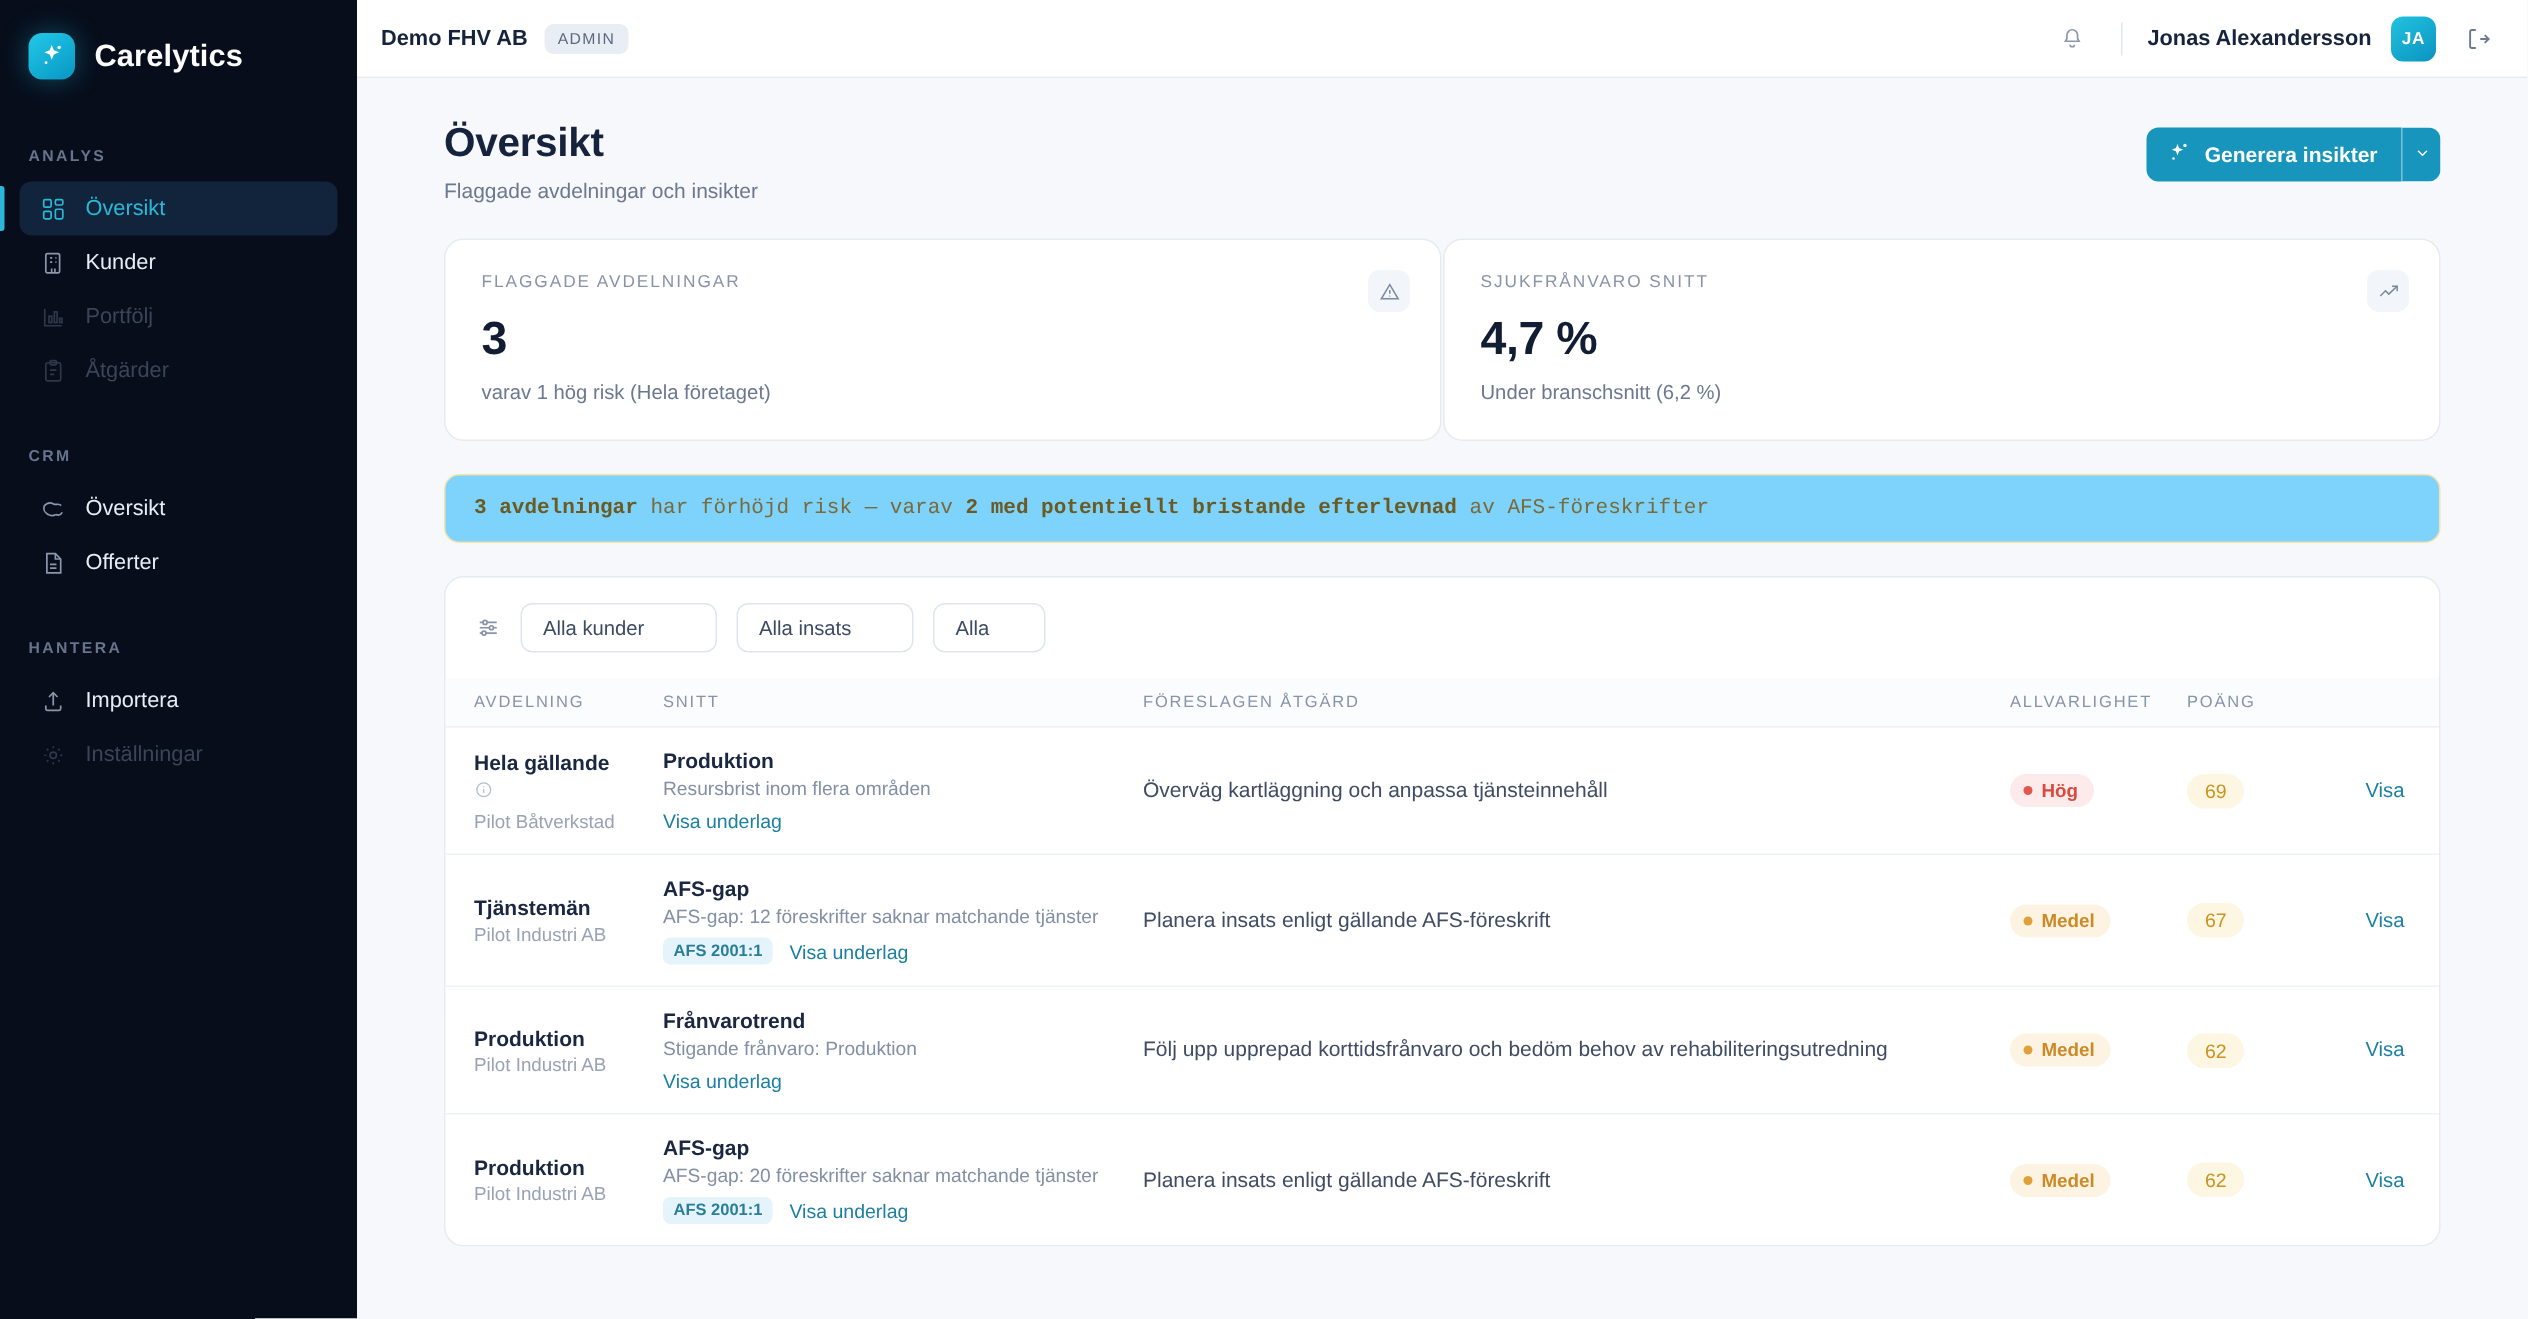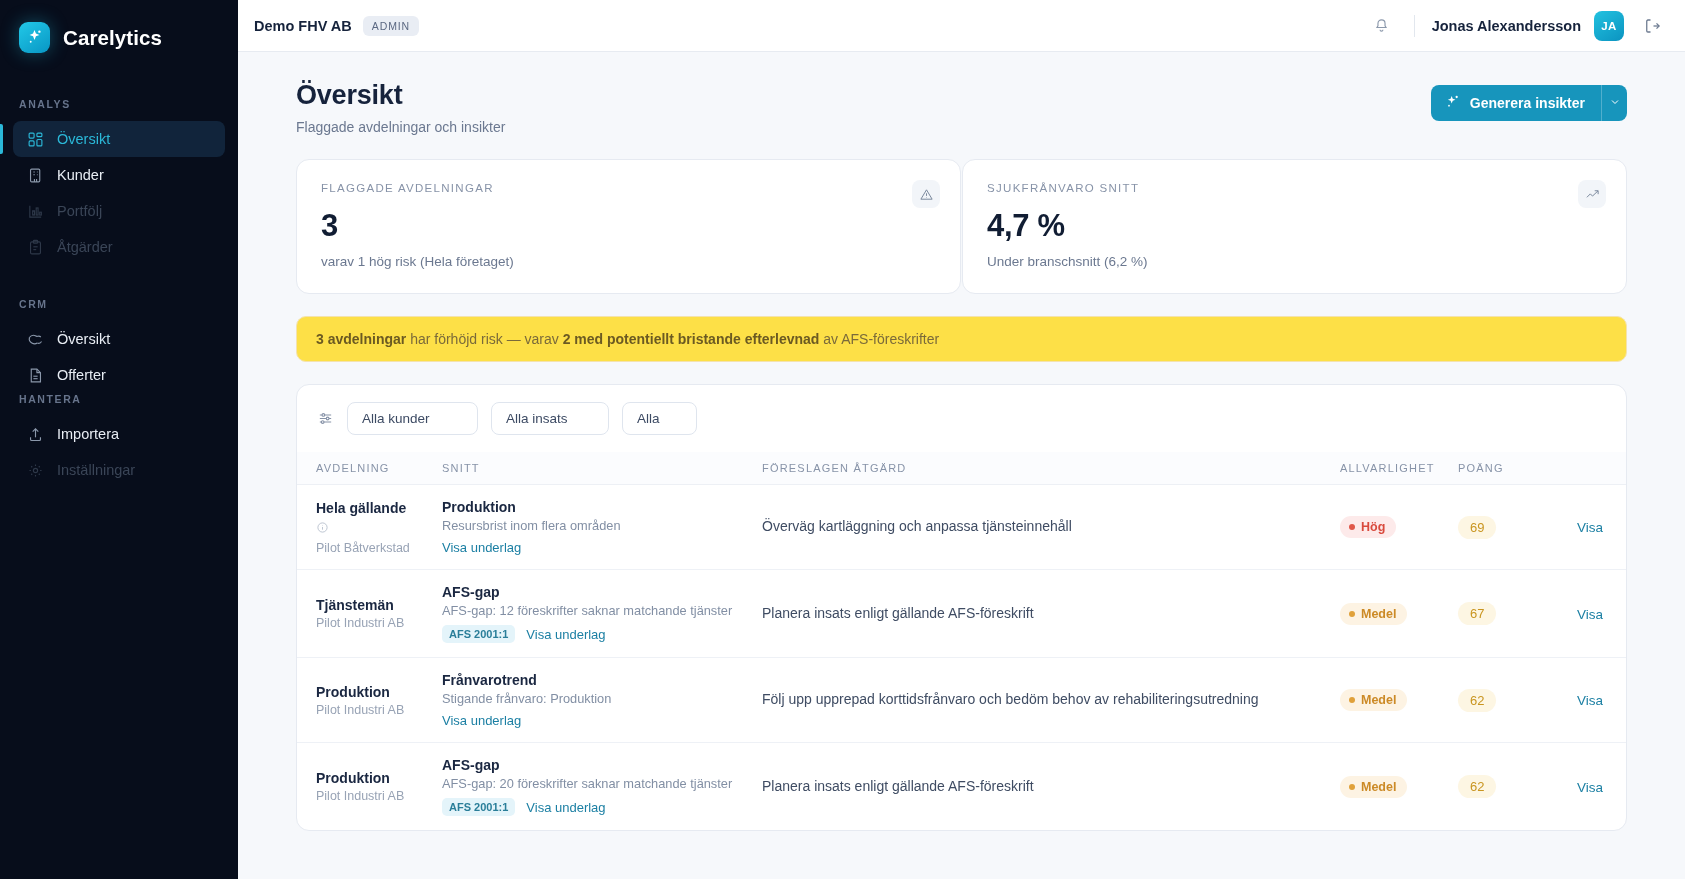--- a/index.html
+++ b/index.html
@@ -32,21 +32,21 @@
   .brand-logo svg { width: 19px; height: 19px; }
   .brand-name {
     color: #ffffff; font-size: 20.5px; font-weight: bold; letter-spacing: .1px;
   }
   .nav-group-label {
     color: #67748c; font-size: 10.5px; letter-spacing: 1.6px;
     font-weight: bold; padding: 0 0 0 19px;
   }
   .grp-analys { margin-top: 37px; margin-bottom: 11px; }
   .grp-crm    { margin-top: 33px; margin-bottom: 11px; }
-  .grp-hantera{ margin-bottom: 11px; }
+  .grp-hantera{ margin-top: 33px; margin-bottom: 11px; }
 
   .nav-item {
     display: flex; align-items: center; gap: 13px;
     height: 36px; margin: 0 13px 0 13px; padding-left: 14px;
     border-radius: 8px; position: relative; cursor: pointer;
   }
   .nav-item .ico { width: 17px; height: 17px; display:flex; align-items:center; justify-content:center; }
   .nav-item .ico svg { width: 17px; height: 17px; }
   .nav-item .lbl { font-size: 14.5px; color: #cfd7e3; }
   .nav-item.active { background: #11243b; }
@@ -118,22 +118,22 @@
   .stat-value { font-size: 31px; font-weight:bold; color:#111d33; margin-top: 14px; letter-spacing:-.3px; }
   .stat-note { font-size:13.5px; color:#6b7890; margin-top: 10px; }
   .stat-icon {
     position:absolute; right: 20px; top: 20px; width: 28px; height: 28px;
     border-radius: 8px; background:#f2f5f9; display:flex; align-items:center; justify-content:center;
   }
   .stat-icon svg { width:15px; height:15px; stroke:#7c8persist; }
   .stat-icon svg { stroke:#7c8a9e; fill:none; stroke-width:1.6; }
 
   .alert {
-    margin-top: 22px; background:#fde047; border:1px solid #f4e3ae;
-    border-radius: 10px; padding: 14px 19px; font-size:14px; color:#7a6a3a;
+    margin-top: 22px; background:#7dd3fc; border:1px solid #f4e3ae;
+    border-radius: 10px; padding: 14px 19px; font-size:14px; color:#7a6a3a;font-family:Liberation Mono, monospace;
   }
   .alert b { color:#6b5a22; font-weight:bold; }
 
   .panel {
     margin-top: 22px; background:#fff; border:1px solid #e6eaf1; border-radius: 13px;
     overflow: hidden;
   }
   .filters { display:flex; align-items:center; gap:13px; padding: 17px 19px; }
   .filter-ico { width:18px; height:18px; display:flex; align-items:center; justify-content:center; }
   .filter-ico svg { width:17px; height:17px; stroke:#8793a8; fill:none; stroke-width:1.6; }

